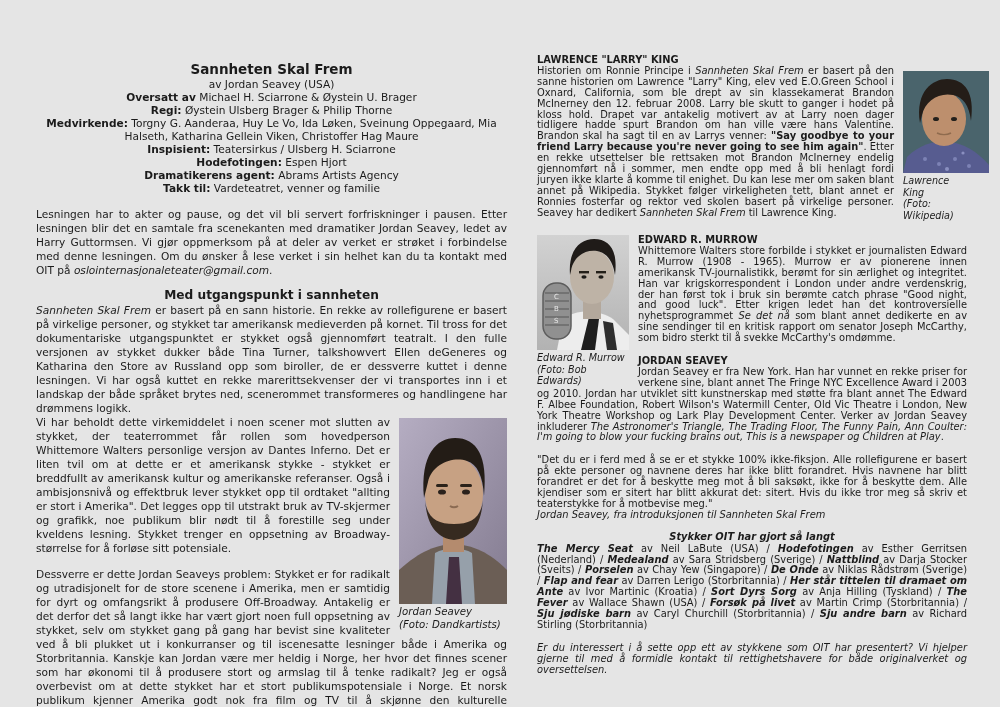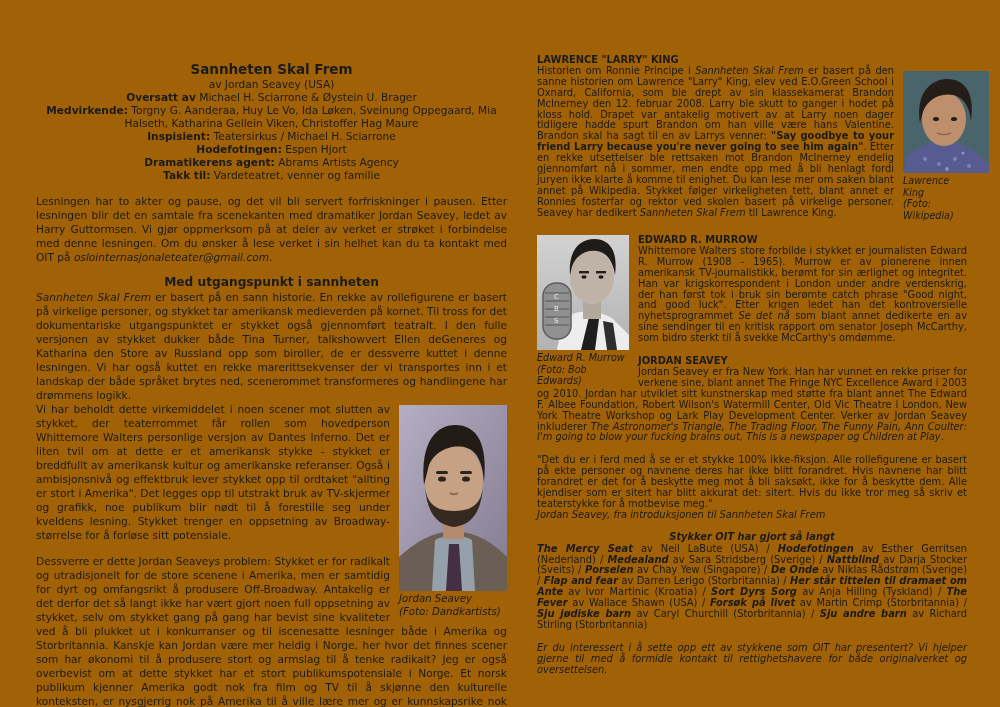--- a/index.html
+++ b/index.html
@@ -1,17 +1,17 @@
 <!DOCTYPE html>
 <html><head>
 <meta charset="utf-8">
 <style>
   html,body { margin:0; padding:0; background:#ffffff; }
   .page {
-    position:relative; width:1000px; height:707px; background:#a16207;
+    position:relative; width:1000px; height:707px; background:#e5e5e5;
     font-family:"DejaVu Sans", sans-serif; color:#1b1b1b; overflow:hidden;
   }
   
   .col-left { position:absolute; left:36px; top:63px; width:471px; }
   .title-block { text-align:center; font-size:10.6px; line-height:13px; }
   .doc-title { font-size:13.5px; font-weight:bold; margin-bottom:2px; }
   .credit-line b { font-weight:bold; }
   .body-text { font-size:10.6px; line-height:14px; text-align:justify; margin:0; }
   .mt12 { margin-top:12px; }
   .center-head { text-align:center; font-weight:bold; font-size:12.2px; margin:11px 0 1px 0; }
@@ -41,22 +41,23 @@
 <body>
 
 <div class="page">
 
   <div class="col-left">
 
     <div class="title-block">
       <div class="doc-title">Sannheten Skal Frem</div>
       <div class="credit-line">av Jordan Seavey (USA)</div>
       <div class="credit-line"><b>Oversatt av</b> <span>Michael H. Sciarrone &amp; Øystein U. Brager</span></div>
+      <div class="credit-line"><b>Regi:</b> <span>Øystein Ulsberg Brager &amp; Philip Thorne</span></div>
       <div class="credit-line"><b>Medvirkende:</b> <span>Torgny G. Aanderaa, Huy Le Vo, Ida Løken, Sveinung Oppegaard, Mia Halseth, Katharina Gellein Viken, Christoffer Hag Maure</span></div>
-      <div class="credit-line"><b>Inspisient:</b> <span>Teatersirkus / Michael H. Sciarrone</span></div>
+      <div class="credit-line"><b>Inspisient:</b> <span>Teatersirkus / Ulsberg H. Sciarrone</span></div>
       <div class="credit-line"><b>Hodefotingen:</b> <span>Espen Hjort</span></div>
       <div class="credit-line"><b>Dramatikerens agent:</b> <span>Abrams Artists Agency</span></div>
       <div class="credit-line"><b>Takk til:</b> <span>Vardeteatret, venner og familie</span></div>
     </div>
 
     <p class="body-text mt12"><span>Lesningen har to akter og pause, og det vil bli servert forfriskninger i pausen. Etter lesningen blir det en samtale fra scenekanten med dramatiker Jordan Seavey, ledet av Harry Guttormsen. Vi gjør oppmerksom på at deler av verket er strøket i forbindelse med denne lesningen. Om du ønsker å lese verket i sin helhet kan du ta kontakt med OIT på </span><span class="italic">oslointernasjonaleteater@gmail.com</span><span>.</span></p>
 
     <div class="center-head">Med utgangspunkt i sannheten</div>
 
     <p class="body-text"><span class="italic">Sannheten Skal Frem</span><span> er basert på en sann historie. En rekke av rollefigurene er basert på virkelige personer, og stykket tar amerikansk medieverden på kornet. Til tross for det dokumentariske utgangspunktet er stykket også gjennomført teatralt. I den fulle versjonen av stykket dukker både Tina Turner, talkshowvert Ellen deGeneres og Katharina den Store av Russland opp som biroller, de er dessverre kuttet i denne lesningen. Vi har også kuttet en rekke marerittsekvenser der vi transportes inn i et landskap der både språket brytes ned, scenerommet transformeres og handlingene har drømmens logikk.</span></p>

